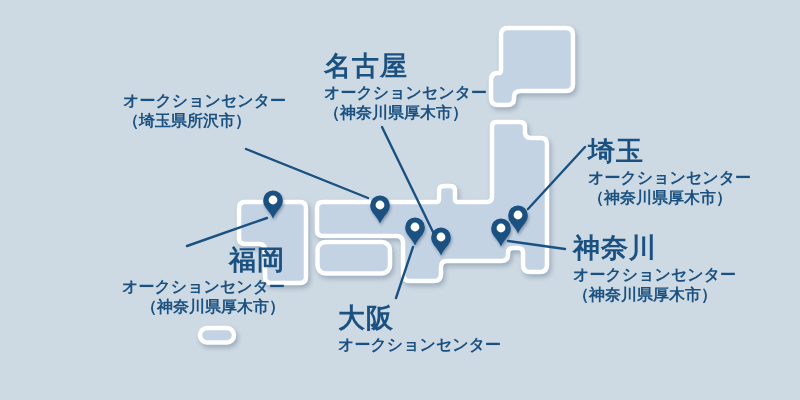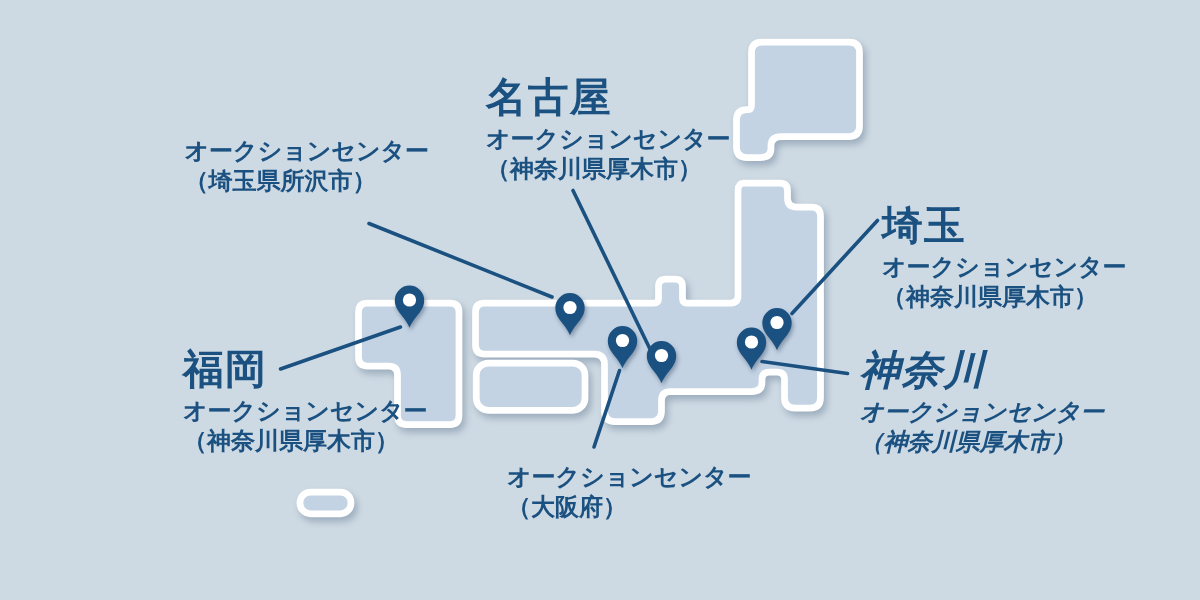--- a/index.html
+++ b/index.html
@@ -53,23 +53,23 @@
     font-size:16px;
     font-weight:700;
     line-height:1.26;
     letter-spacing:0;
   }
   .label p.center-line{margin-top:4px;}
   
   #label-okayama {left:123px;top:87px;}
   #label-nagoya  {left:324px;top:52px;}
   #label-saitama {left:588px;top:137px;}
-  #label-fukuoka {left:122px;top:233px;}
+  #label-fukuoka {left:122px;top:246px;text-align:right;}
   #label-osaka   {left:338px;top:304px;}
-  #label-kanagawa{left:573px;top:234px;font-style:italic;}
+  #label-kanagawa{left:573px;top:234px;}
 </style>
 </head>
 <body>
 
 <div class="stage">
 
   <svg class="map" viewBox="0 0 800 400" aria-hidden="true">
 
     <g>
 
@@ -147,22 +147,22 @@
     <p>（神奈川県厚木市）</p>
   </div>
 
   <div class="label" id="label-fukuoka">
     <h2>福岡</h2>
     <p class="center-line">オークションセンター</p>
     <p>（神奈川県厚木市）</p>
   </div>
 
   <div class="label" id="label-osaka">
+    <h2>大阪</h2>
     <p class="center-line">オークションセンター</p>
-    <p>（大阪府）</p>
   </div>
 
   <div class="label" id="label-kanagawa">
     <h2>神奈川</h2>
     <p class="center-line">オークションセンター</p>
     <p>（神奈川県厚木市）</p>
   </div>
 
 </div>
 

